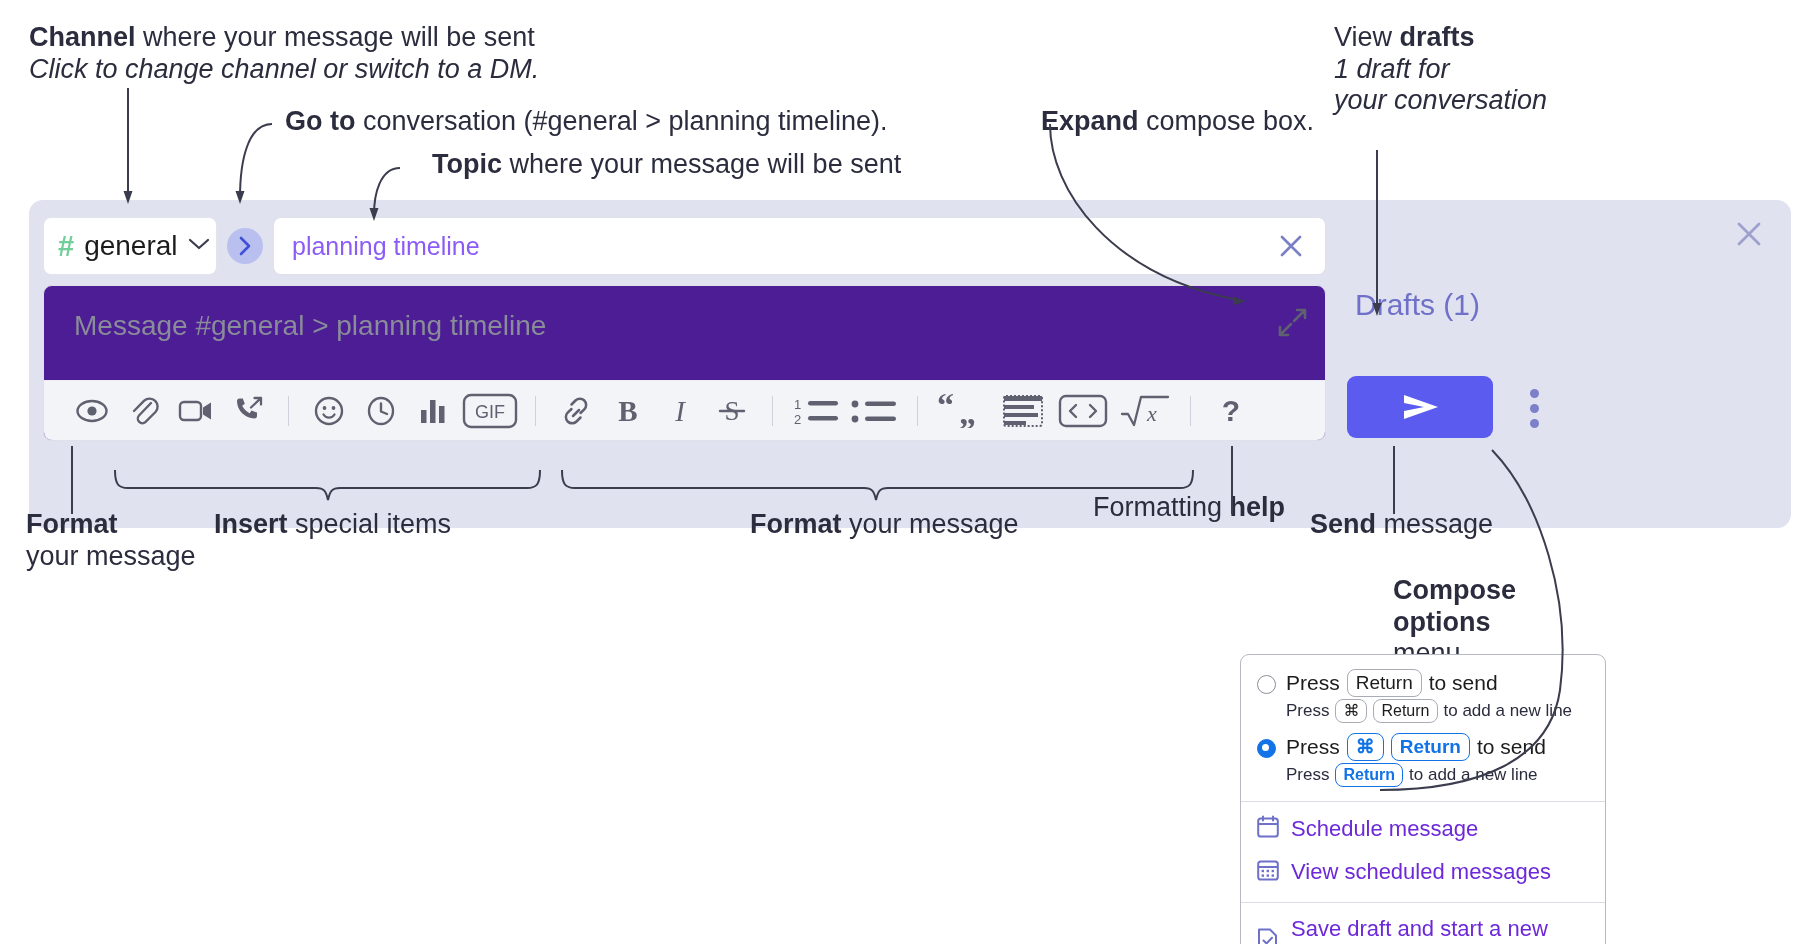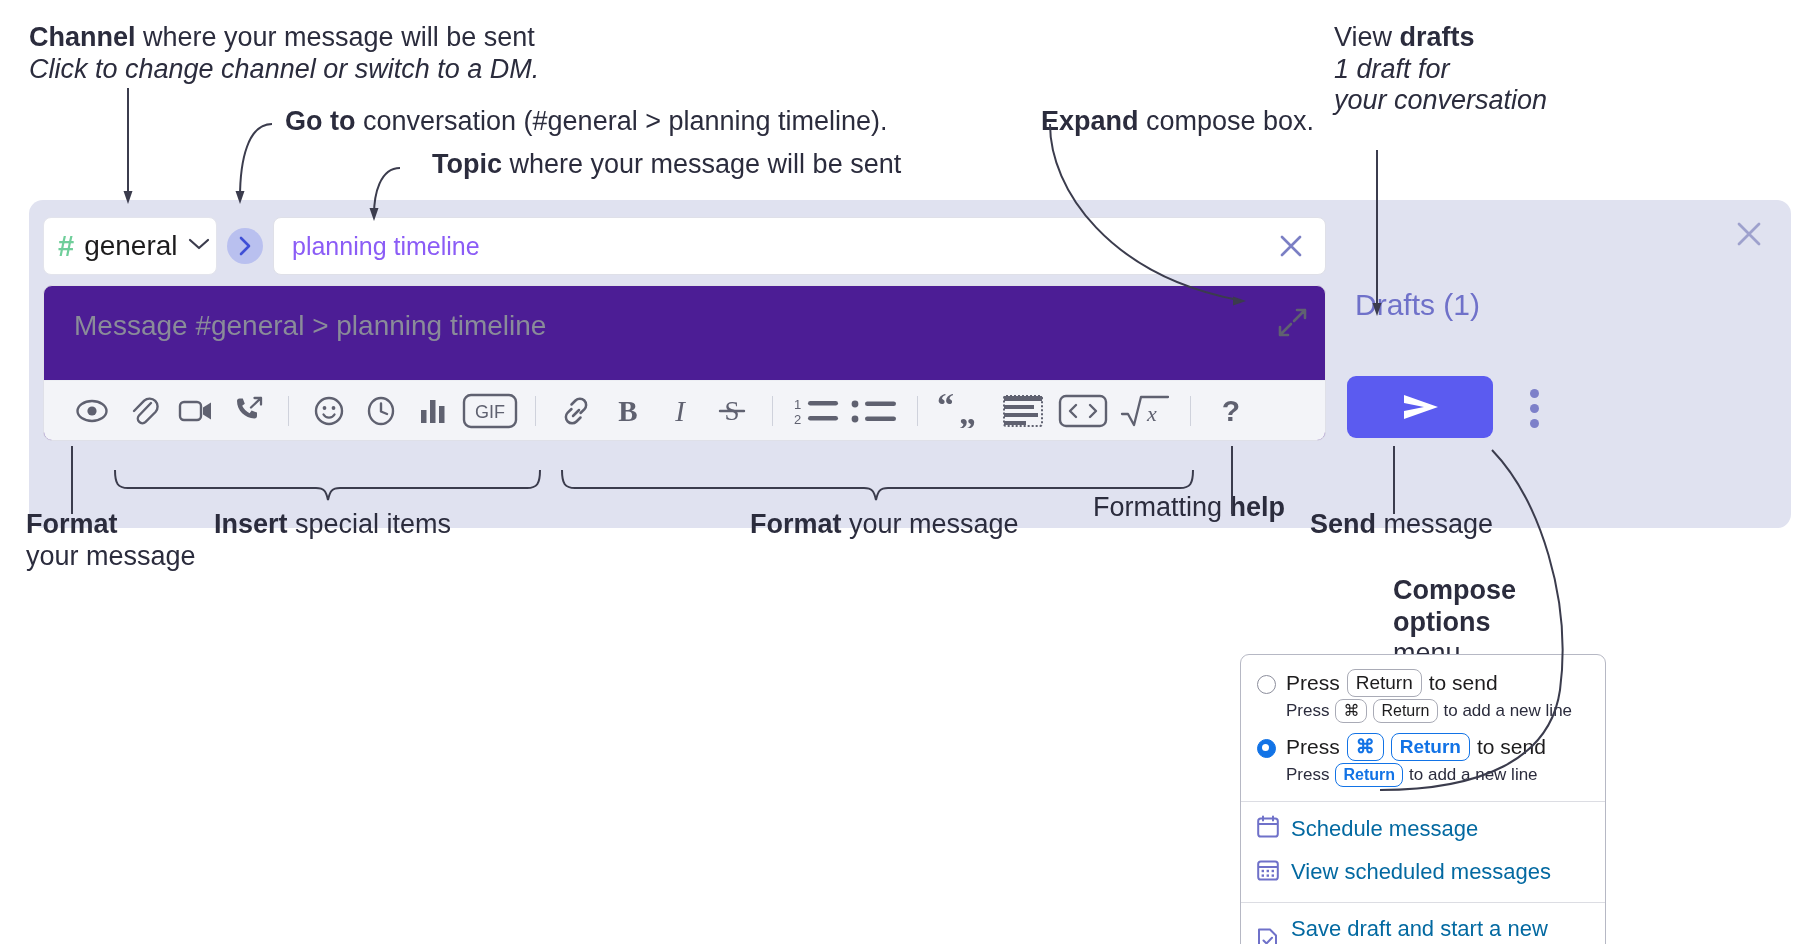--- a/index.html
+++ b/index.html
@@ -82,21 +82,21 @@
   .opt-main{font-size:21px;color:#1d1c1d;display:flex;align-items:center;gap:7px;flex-wrap:wrap;}
   .opt-sub{font-size:17px;color:#2b2c3d;display:flex;align-items:center;gap:6px;padding:2px 0 6px 45px;}
   .key{
     border:1.4px solid #a9abb6;border-radius:8px;padding:1px 8px;font-size:19px;
     color:#1d1c1d;background:#fff;line-height:1.25;display:inline-block;text-align:center;
   }
   .key.sm{font-size:16px;padding:1px 7px;}
   .key.blue{border-color:#1273e6;color:#1273e6;font-weight:700;}
   .key.blue.sm{font-weight:700;}
   .menu-div{height:1px;background:#dcdde3;margin:8px 0 6px 0;}
-  .menu-item{display:flex;align-items:center;gap:12px;padding:7px 16px;font-size:22px;color:#0369a1;}
+  .menu-item{display:flex;align-items:center;gap:12px;padding:7px 16px;font-size:22px;color:#6d28d9;}
   .menu-item svg{flex:0 0 auto;}
 
   
   #overlay{position:absolute;left:0;top:0;width:1814px;height:944px;pointer-events:none;}
 </style>
 </head>
 <body>
 
 <div class="anno" style="left:29px;top:22px;">
   <div><b>Channel</b><span> where your message will be sent</span></div>

